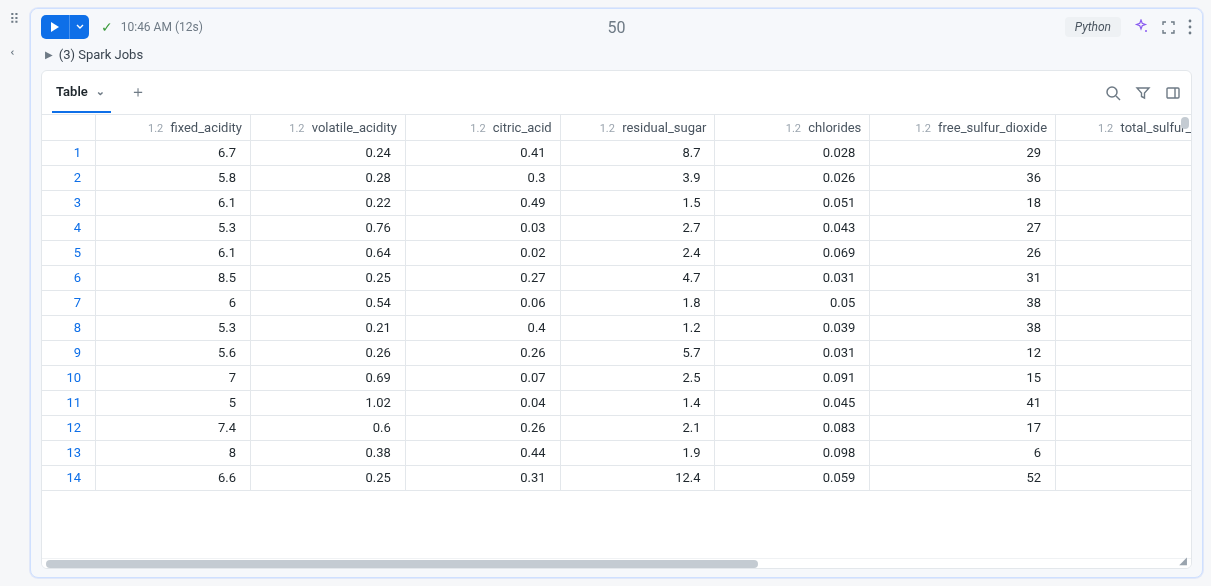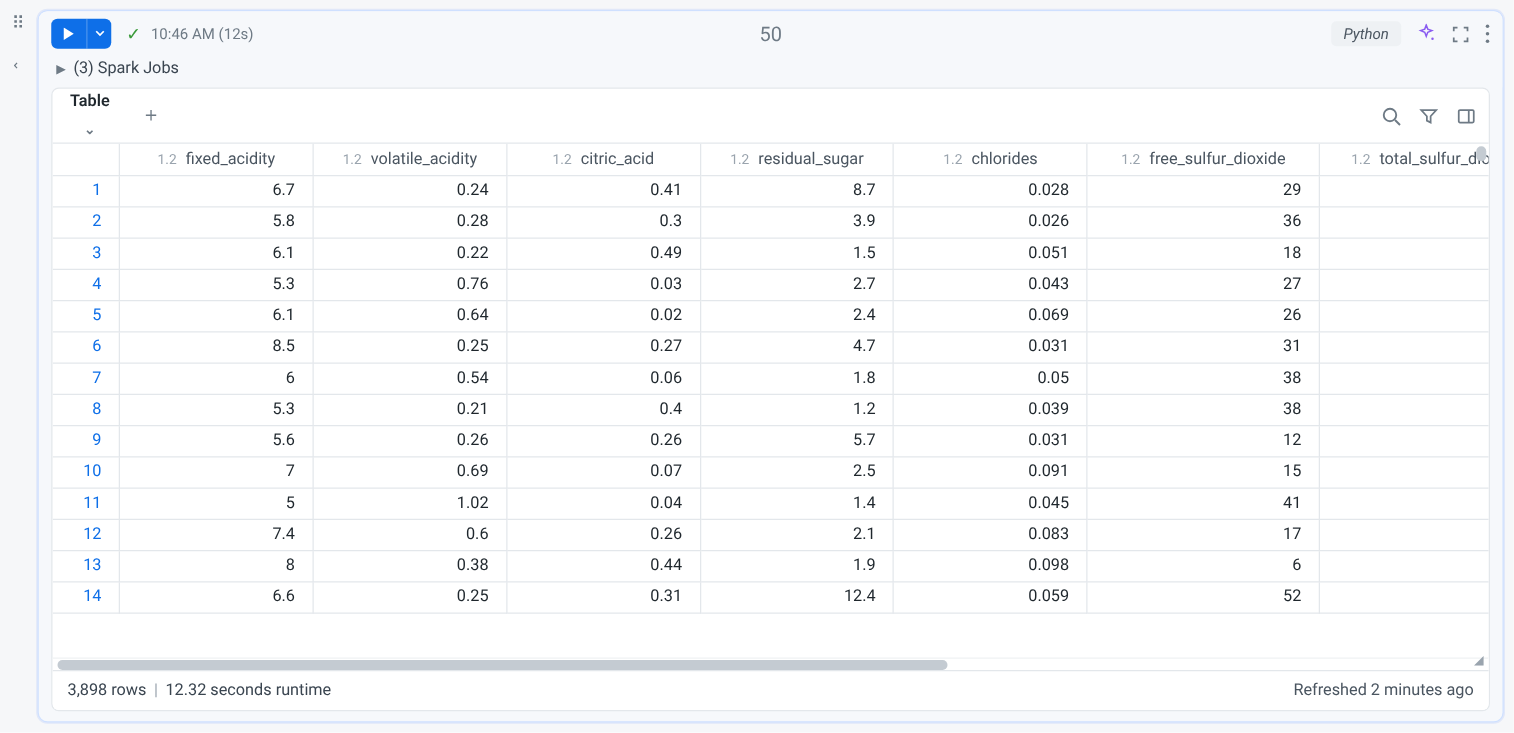--- a/index.html
+++ b/index.html
@@ -133,21 +133,20 @@
     gap: 6px;
   }
   .tab-active {
     font-weight: 600;
     font-size: 13px;
     padding: 12px 6px 12px 4px;
     border-bottom: 2px solid #0e6fe8;
     display: flex;
     align-items: center;
     gap: 8px;
-    flex-direction: column;
   }
   .tab-caret { color:#6e7a85; font-size:11px; }
   .plus-btn { width:26px; height:26px; display:flex; align-items:center; justify-content:center; color:#6e7a85; font-size:16px; margin-left:8px; }
   .out-right { margin-left:auto; display:flex; gap:14px; color:#6e7a85; }
   .out-right svg, .tb-icon svg { display:block; }
   .table-wrap {
     flex:1;
     overflow:hidden;
     position:relative;
     display:flex;
@@ -165,21 +164,21 @@
     height: 25px;
     font-size: 13px;
     white-space: nowrap;
     overflow: hidden;
   }
   thead th {
     background: #fff;
     font-weight: 400;
     color: #4a5560;
     padding: 4px 8px;
-    text-align: center;
+    text-align: right;
   }
   thead th .type { color:#9aa4ae; font-size:11px; margin-right:4px; }
   .rownum-col { width: 52px; }
   .data-col { width: 150px; }
   .last-data-col { width: 180px; }
   td.rownum { color:#0e6fe8; text-align:right; padding-right:14px; font-size:13px; }
   td.val { text-align:right; padding-right:14px; color:#1f272d; }
   .vscroll {
     position:absolute;
     top:2px;
@@ -477,22 +476,16 @@
                 </tr>
               </tbody>
           </table>
         </div>
         <div class="hscroll-track">
           <div class="hscroll-thumb"></div>
           <span class="resize-handle">◢</span>
         </div>
       </div>
 
-      <div class="status-bar">
-        <span>3,898 rows</span>
-        <span style="margin:0 6px;color:#9aa4ae;">|</span>
-        <span>12.32 seconds runtime</span>
-        <span class="status-right">Refreshed 2 minutes ago</span>
-      </div>
     </div>
 
   </div>
 </div>
 
 </body></html>

